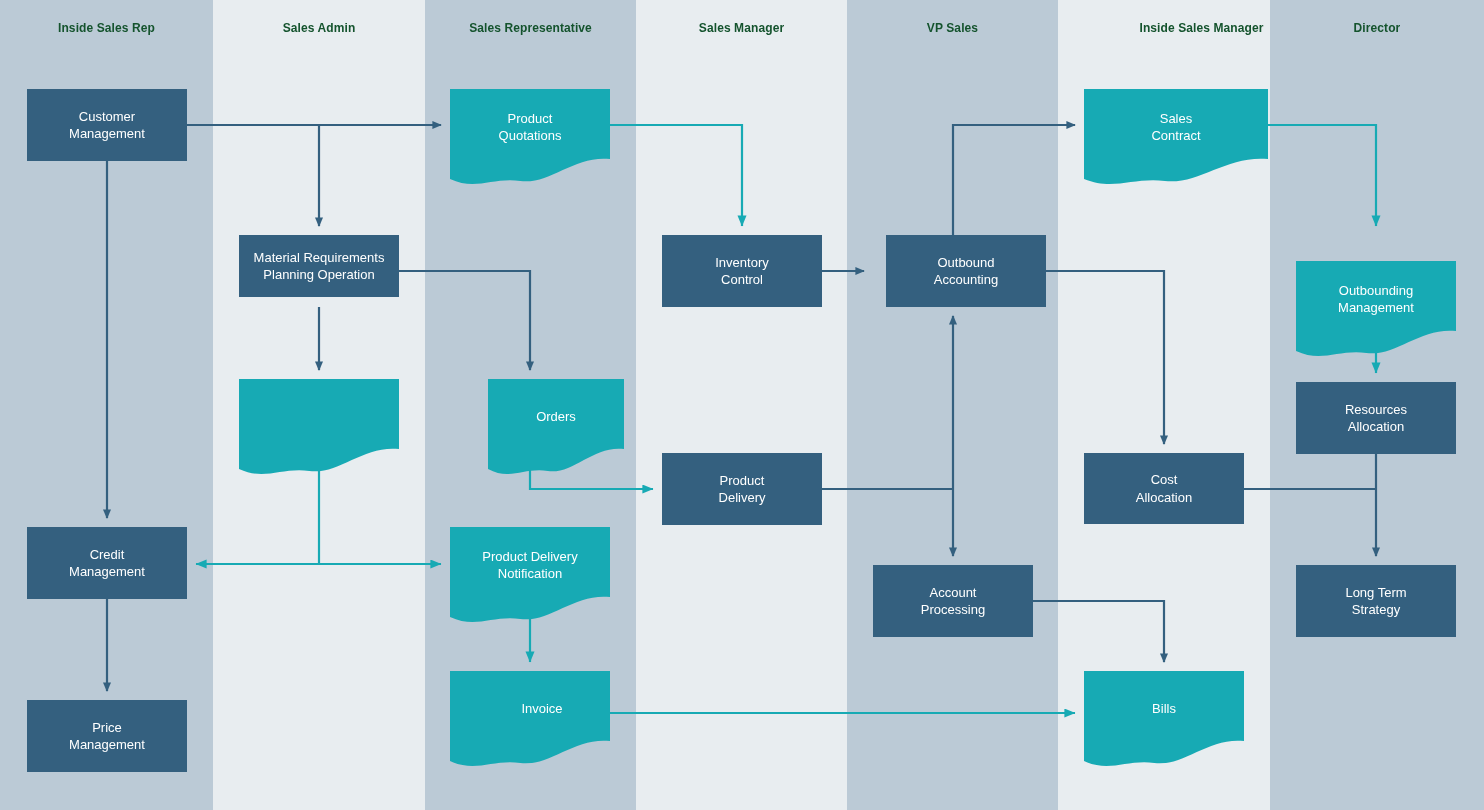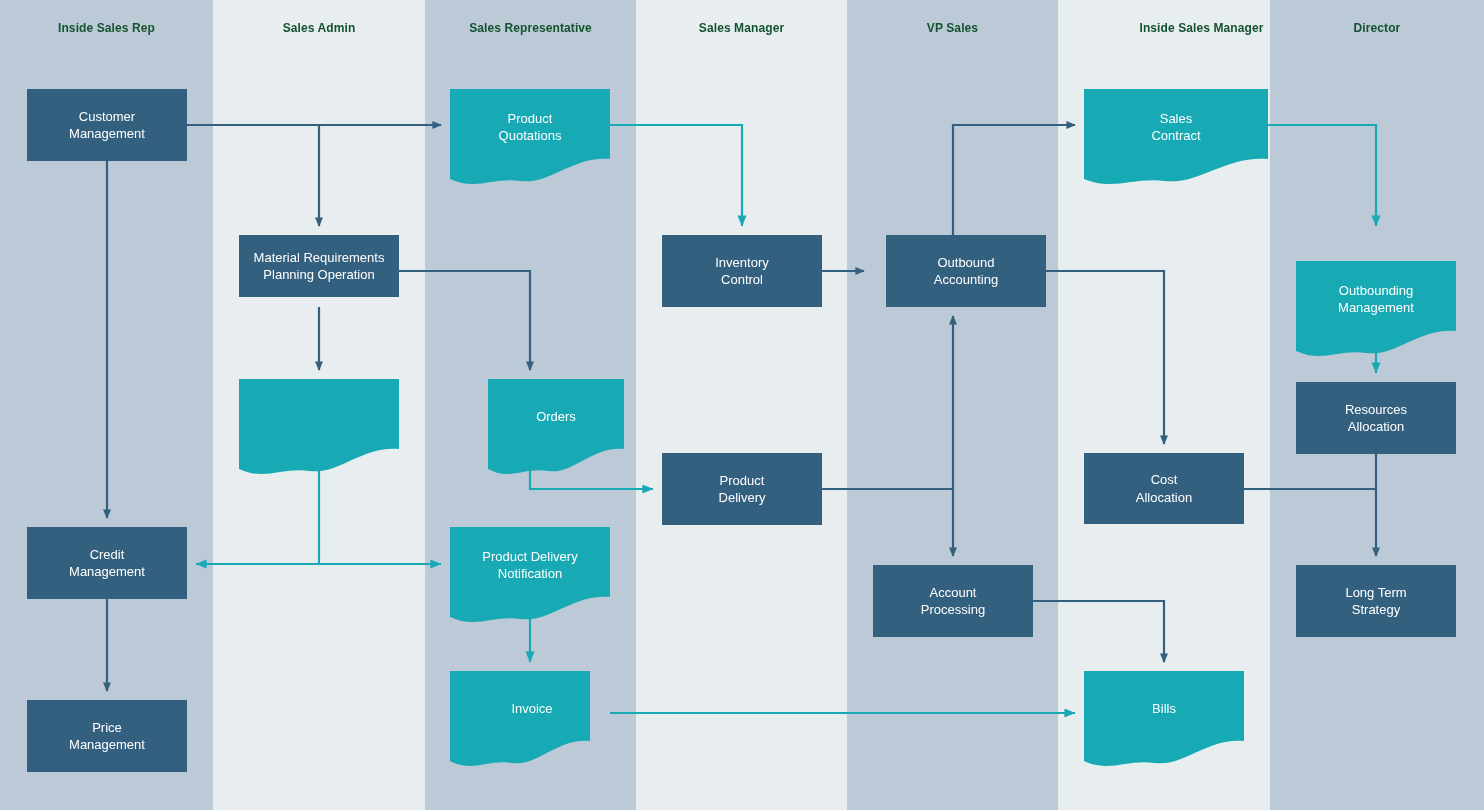--- a/index.html
+++ b/index.html
@@ -162,21 +162,21 @@
           <path d="M0,0 L160,0 L160,70 C124.80000000000001,66 99.2,96 70.4,92 C43.2,88 25.6,102 0,90 Z" fill="#17aab4"></path>
         </svg>
         <span class="lbl" style="transform: translateY(-10px);">Orders</span>
       </div>
       <div class="node doc" style="left: 450px; top: 527px; width: 160px; height: 96px;">
         <svg class="docbg" viewBox="0 0 160 96" preserveAspectRatio="none">
           <path d="M0,0 L160,0 L160,70 C124.80000000000001,66 99.2,96 70.4,92 C43.2,88 25.6,102 0,90 Z" fill="#17aab4"></path>
         </svg>
         <span class="lbl" style="transform: translateY(-10px);">Product Delivery<br>Notification</span>
       </div>
-      <div class="node doc" style="left: 450px; top: 671px; width: 140px; height: 96px; padding-left: 24px;">
+      <div class="node doc" style="left: 450px; top: 671px; width: 160px; height: 96px; padding-left: 24px;">
         <svg class="docbg" viewBox="0 0 160 96" preserveAspectRatio="none">
           <path d="M0,0 L160,0 L160,70 C124.80000000000001,66 99.2,96 70.4,92 C43.2,88 25.6,102 0,90 Z" fill="#17aab4"></path>
         </svg>
         <span class="lbl" style="transform: translateY(-10px);">Invoice</span>
       </div>
       <div class="node proc" style="left: 662px; top: 235px; width: 160px; height: 72px;">
         <span class="lbl">Inventory<br>Control</span>
       </div>
       <div class="node proc" style="left: 662px; top: 453px; width: 160px; height: 72px;">
         <span class="lbl">Product<br>Delivery</span>

